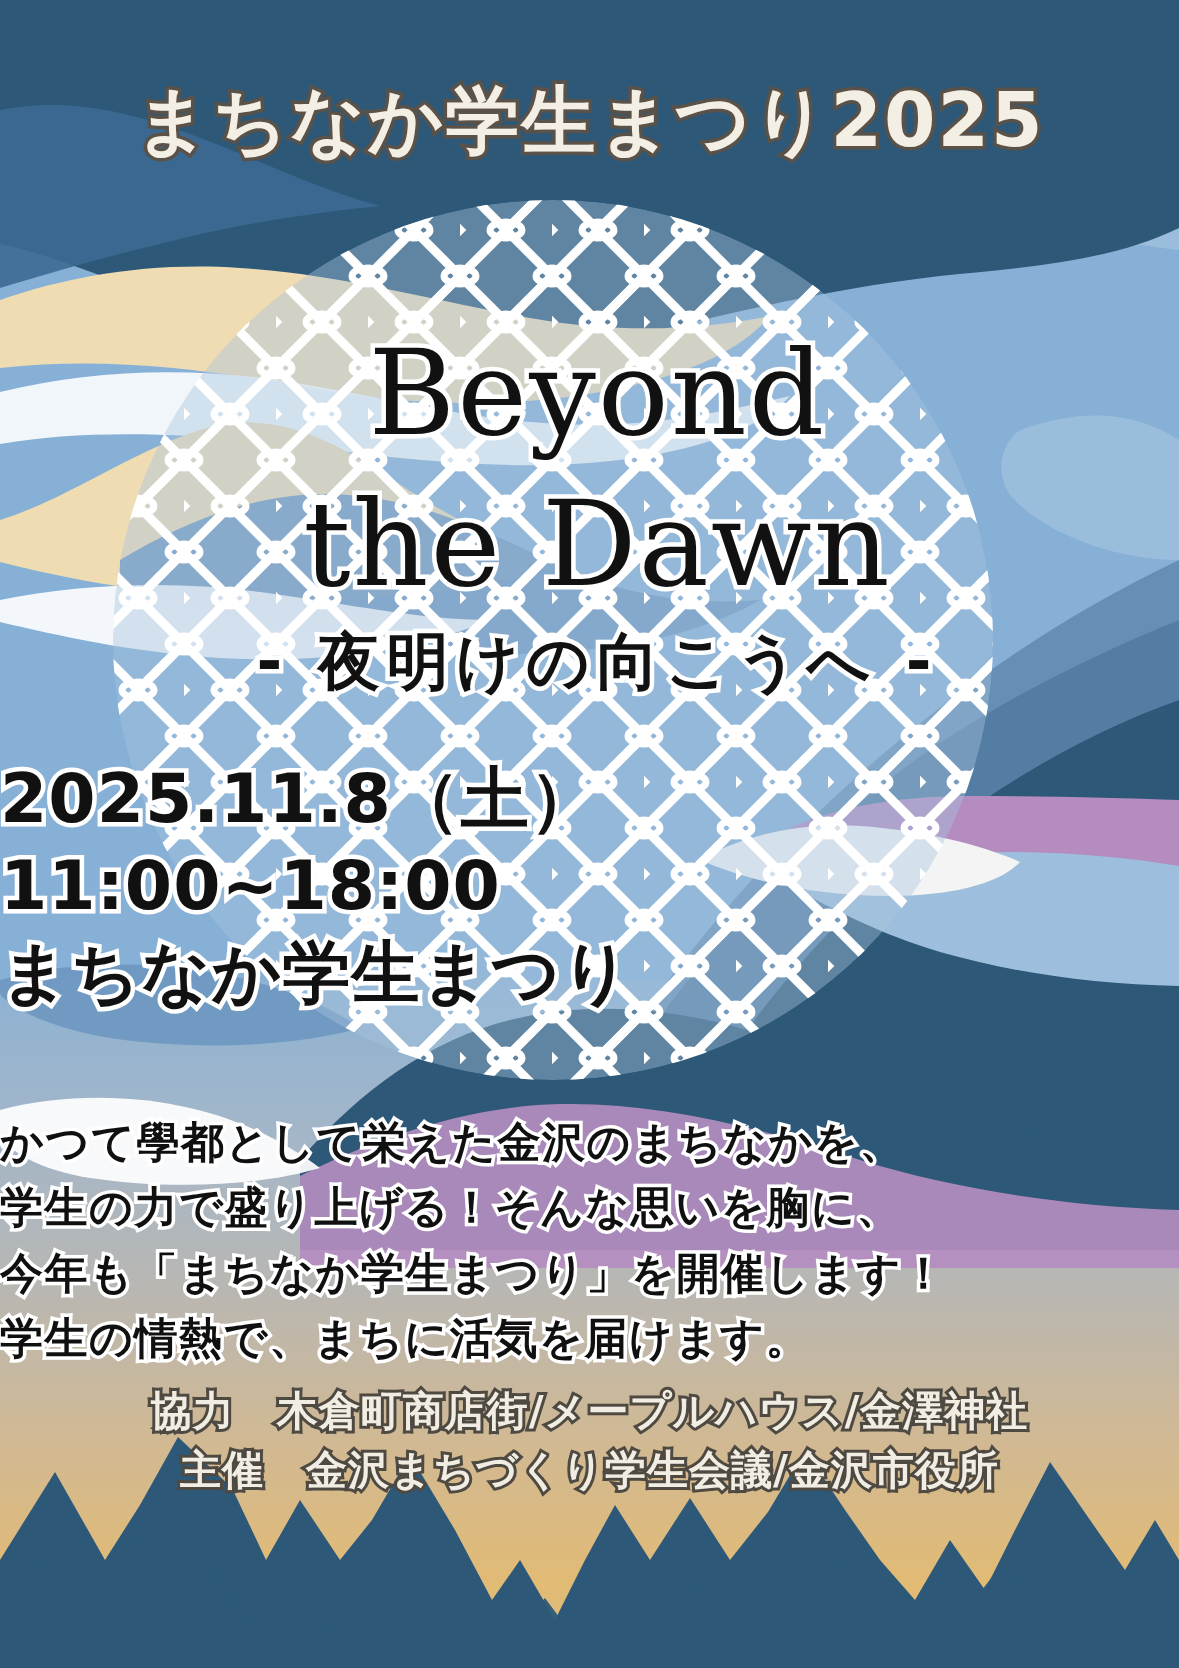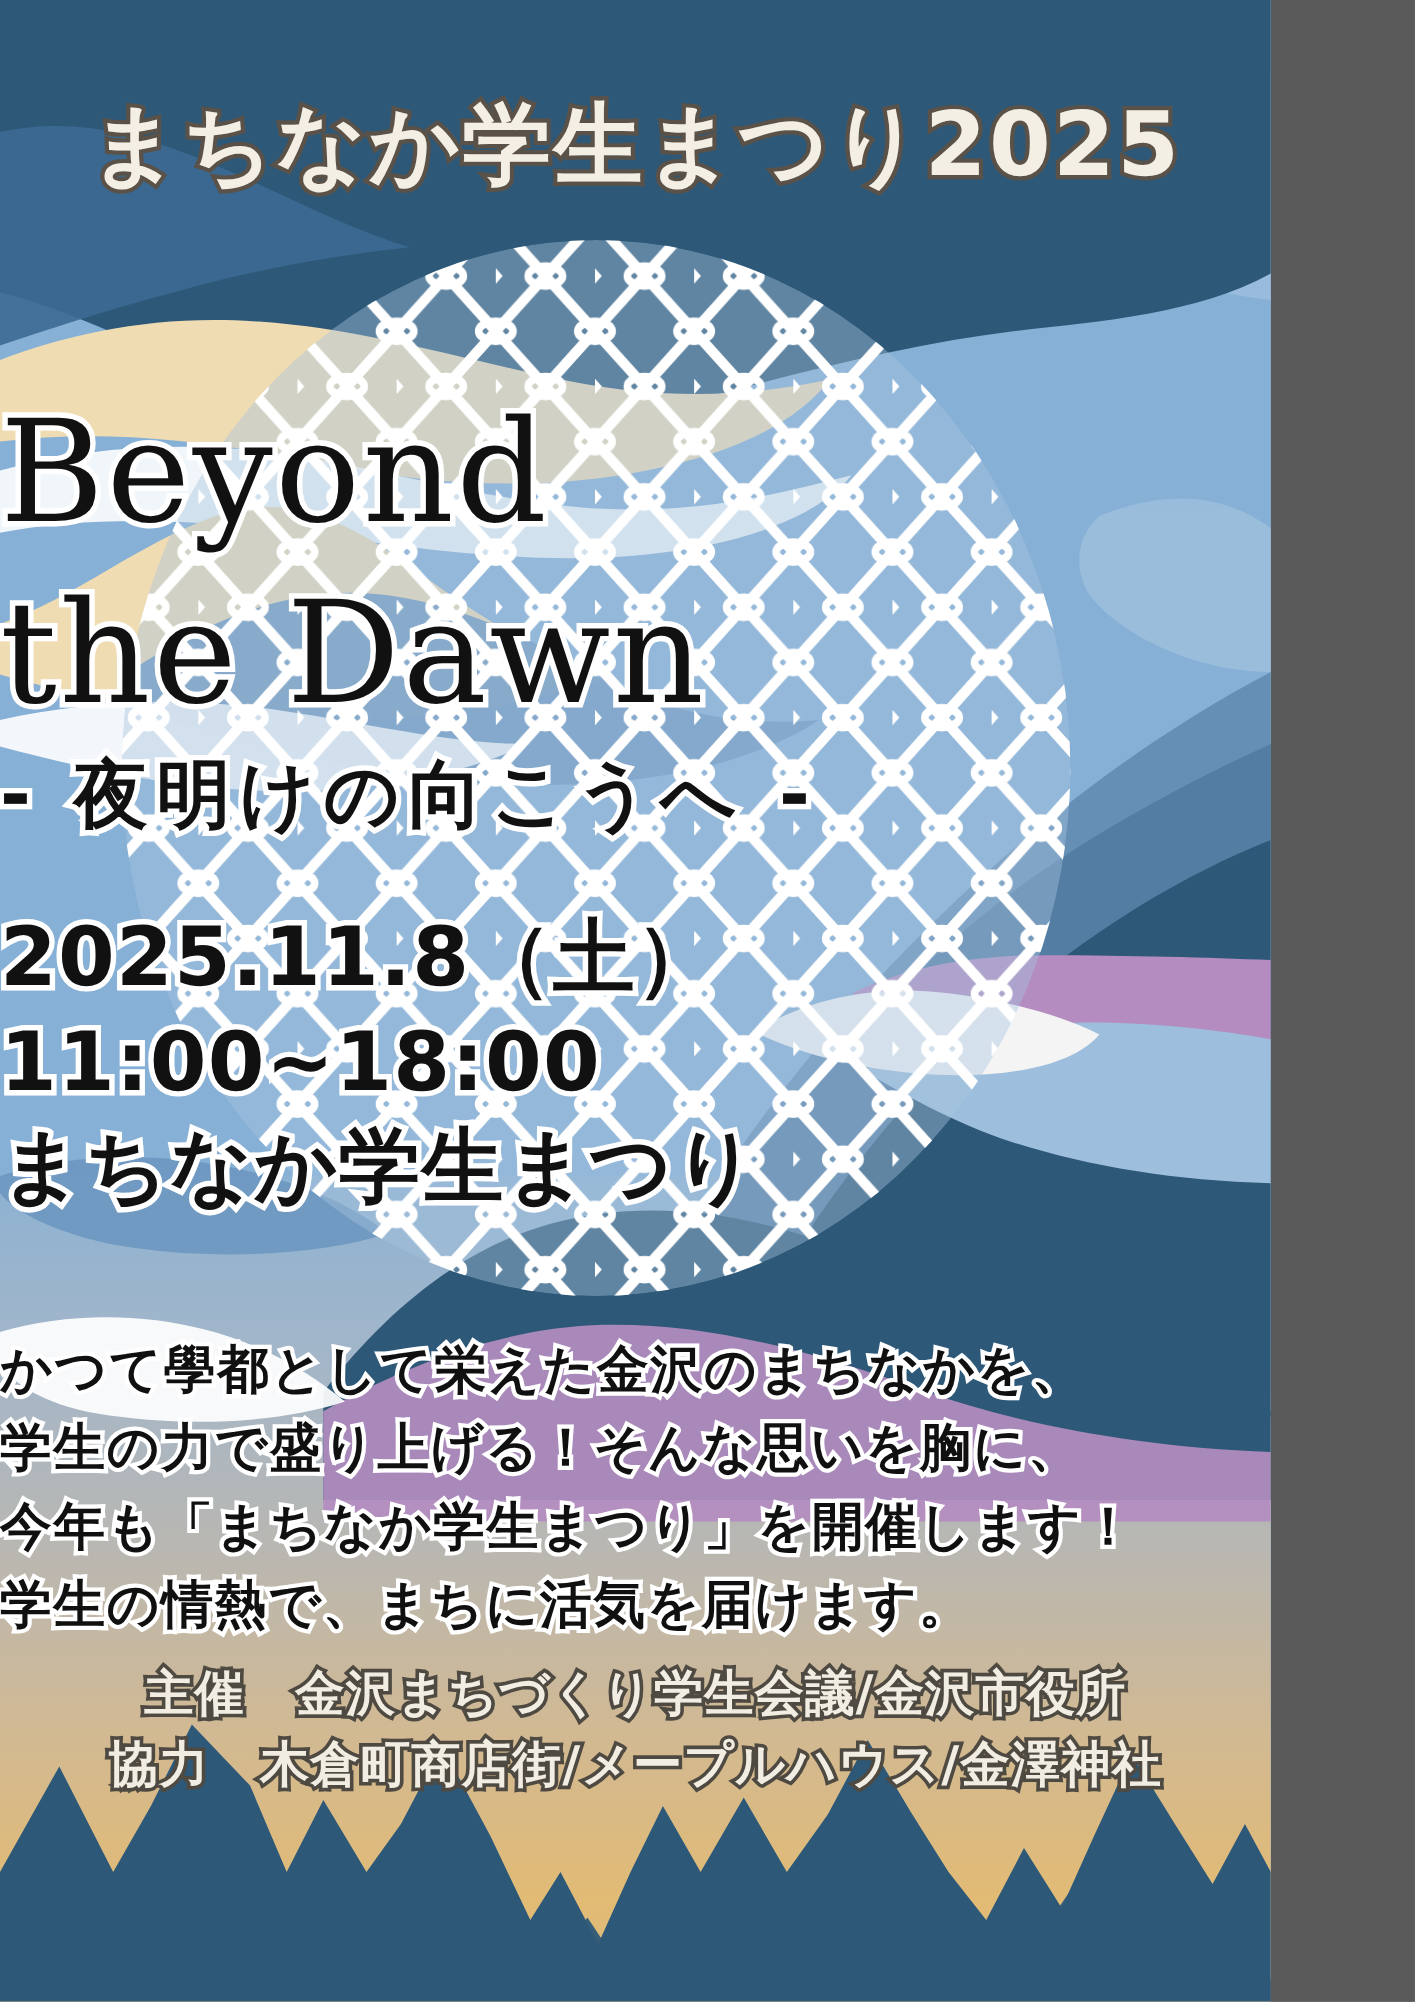--- a/index.html
+++ b/index.html
@@ -2,21 +2,21 @@
 <html lang="ja"><head>
 <meta charset="utf-8">
 <style>
   html, body {
     margin: 0;
     padding: 0;
     background: #5a5a5a;
   }
   .poster {
     position: relative;
-    width: 1059px;
+    width: 1179px;
     height: 1668px;
     overflow: hidden;
     font-family: "Liberation Sans", "DejaVu Sans", sans-serif;
     background: linear-gradient(to bottom,
         #87b0d6 0%,
         #87b0d6 52%,
         #93b4cf 62%,
         #a8b5c4 70%,
         #b9b6b0 77%,
         #cdb894 84%,
@@ -44,22 +44,23 @@
     letter-spacing: 2px;
     color: #f4efe4;
     -webkit-text-stroke: 7px #5a5248;
     paint-order: stroke fill;
     white-space: nowrap;
   }
 
   .title-block {
     position: absolute;
     top: 318px;
-    left: 0;
-    right: 0;
+    left: 16px;
+    right: 0;
+    text-align: center;
     color: #121212;
   }
   .title-line {
     font-family: "DejaVu Serif", "Liberation Serif", serif;
     font-weight: 400;
     font-size: 118px;
     line-height: 1.28;
     letter-spacing: 2px;
     color: #111;
     -webkit-text-stroke: 9px #ffffff;
@@ -279,18 +280,18 @@
     </div>
 
     <div class="desc-block">
       <div class="desc-line">かつて學都として栄えた金沢のまちなかを、</div>
       <div class="desc-line">学生の力で盛り上げる！そんな思いを胸に、</div>
       <div class="desc-line">今年も「まちなか学生まつり」を開催します！</div>
       <div class="desc-line">学生の情熱で、まちに活気を届けます。</div>
     </div>
 
     <div class="credits-block">
+      <div class="credit-line">協力　木倉町商店街/メープルハウス/金澤神社</div>
       <div class="credit-line">主催　金沢まちづくり学生会議/金沢市役所</div>
-      <div class="credit-line">協力　木倉町商店街/メープルハウス/金澤神社</div>
     </div>
 
   </div>
 </div>
 
 </body></html>

